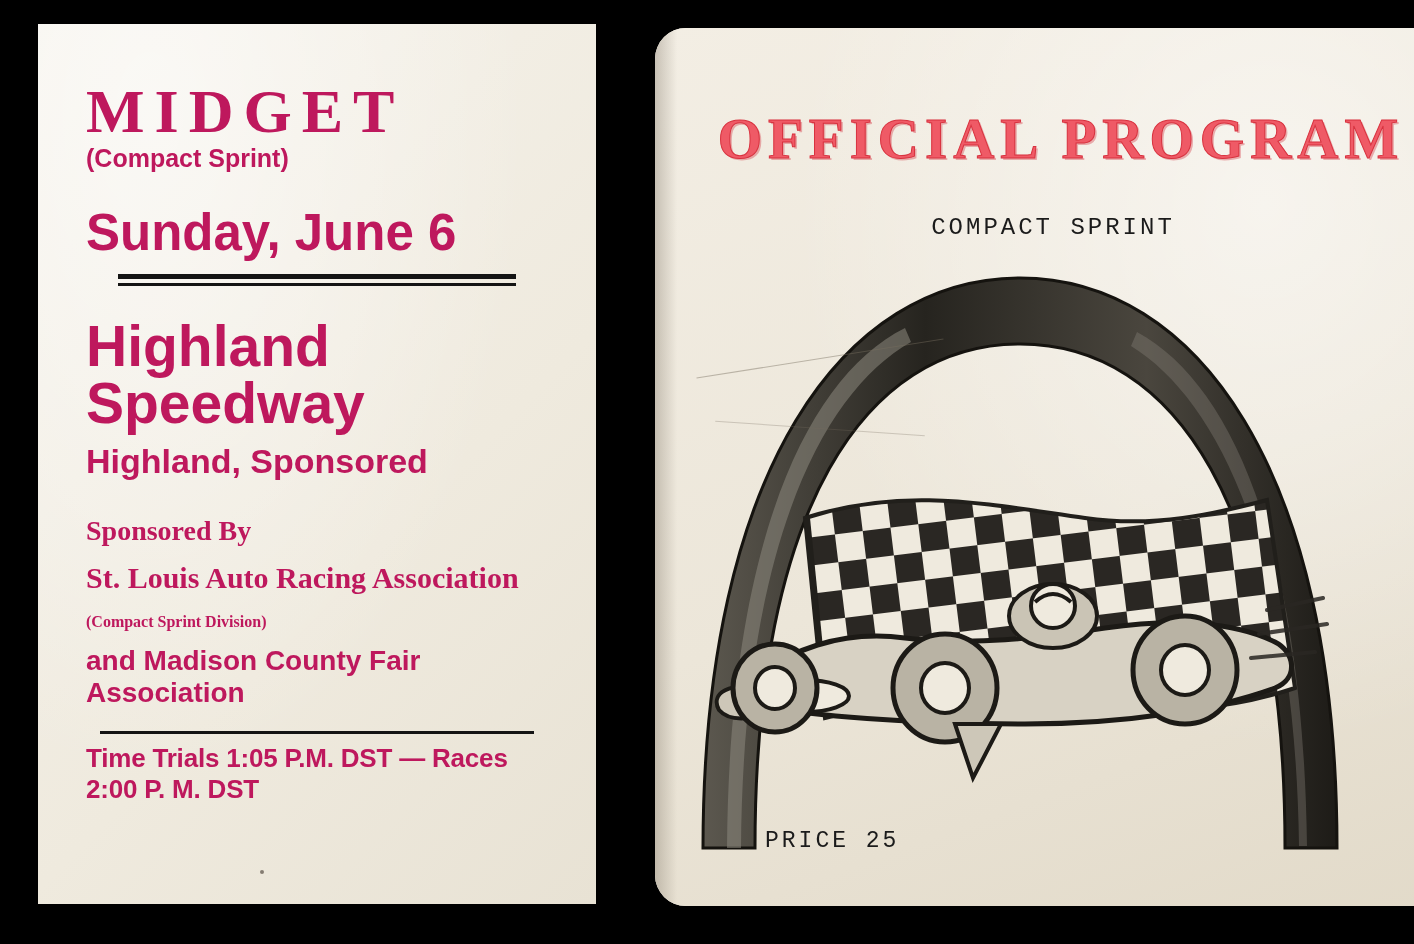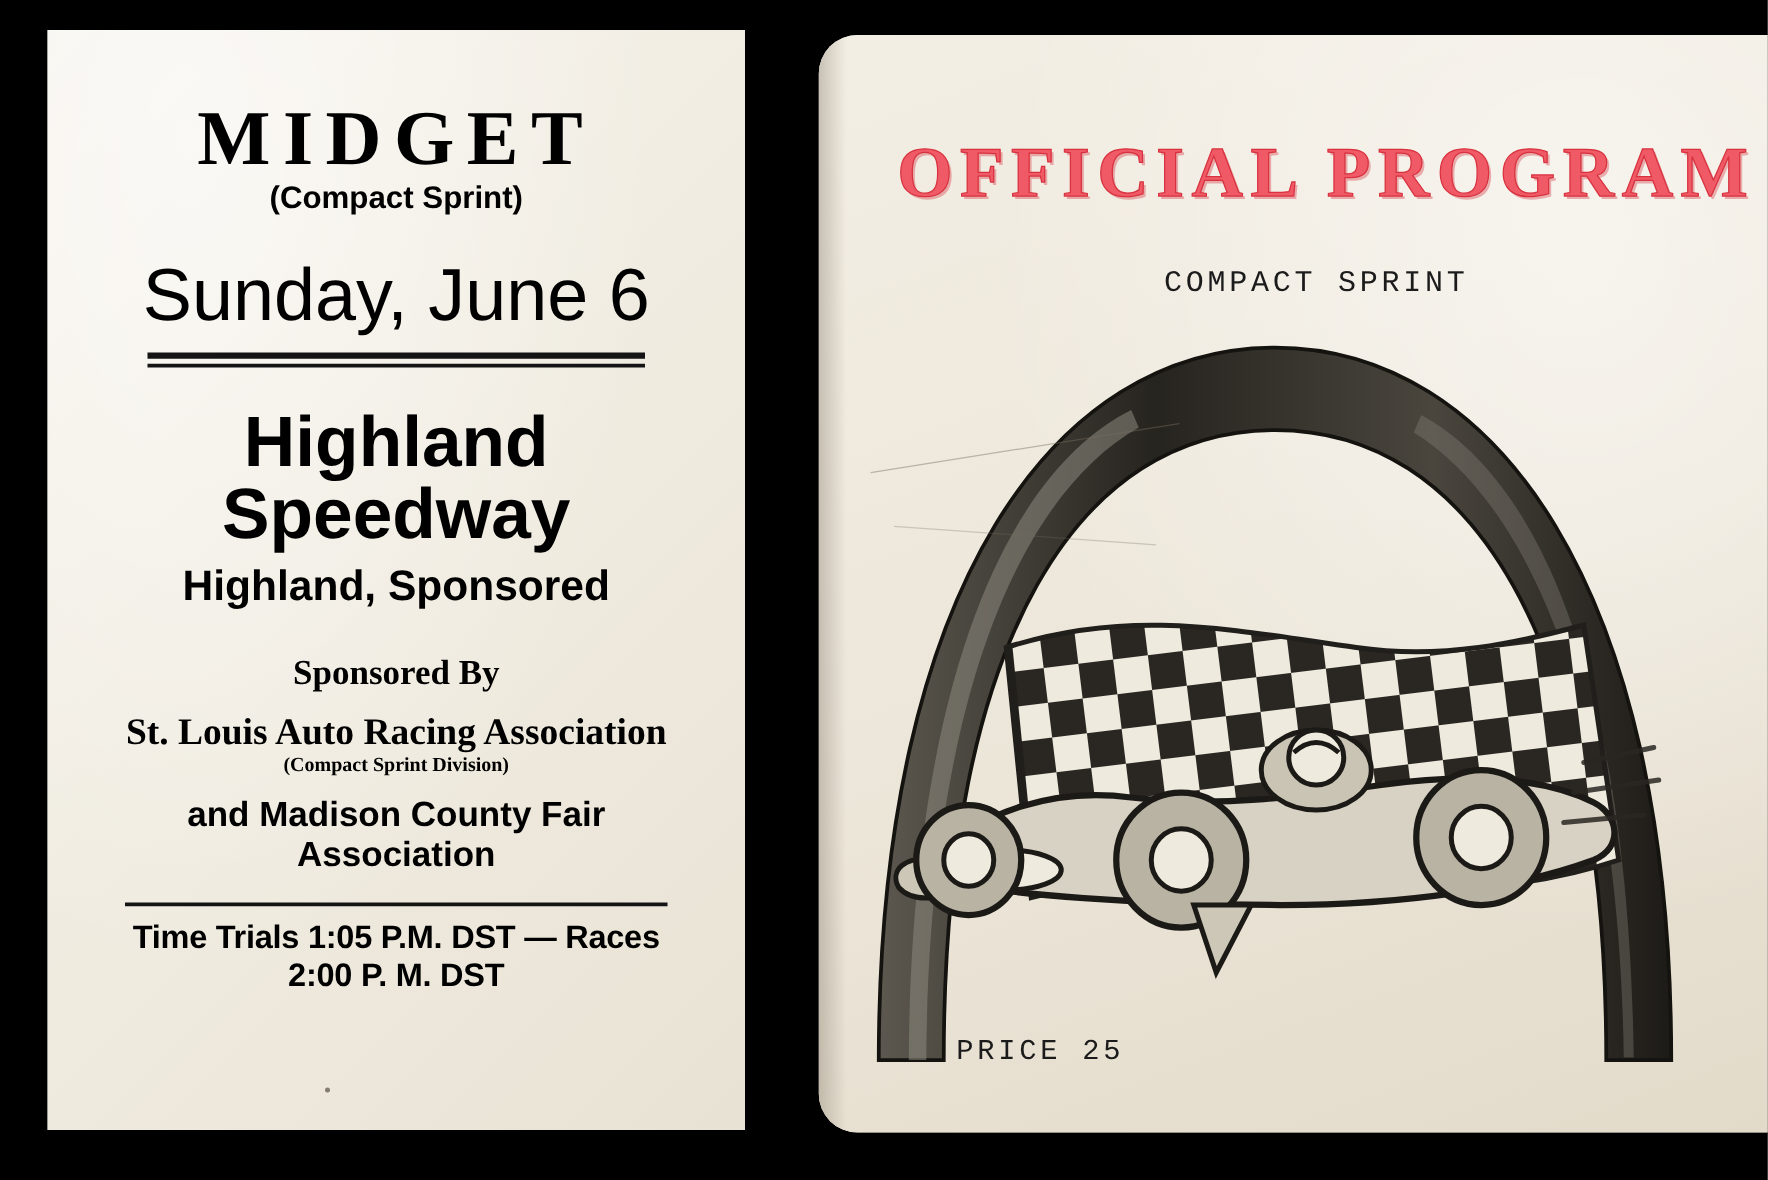--- a/index.html
+++ b/index.html
@@ -23,22 +23,22 @@
     width: 558px;
     height: 880px;
     background: #f4f1ea;
     box-shadow: 0 0 3px rgba(0,0,0,0.6);
     overflow: hidden;
   }
   .flyer-inner {
     position: absolute;
     left: 0; top: 0; right: 0; bottom: 0;
     padding: 0 48px;
-    color: #000000;
-    text-align: center;
+    color: #be185d;
+    text-align: left;
     font-family: "Liberation Sans", sans-serif;
   }
   .paper-tint {
     position: absolute;
     left: 0; top: 0; right: 0; bottom: 0;
     background:
       radial-gradient(ellipse at 20% 10%, rgba(255,255,255,0.55), rgba(0,0,0,0) 60%),
       linear-gradient(135deg, #f6f3ec 0%, #efeade 60%, #e8e2d4 100%);
     pointer-events: none;
   }
@@ -58,22 +58,22 @@
     margin-top: 6px;
     font-family: "Liberation Sans", sans-serif;
   }
   .line-compact {
     font-size: 25px;
     font-weight: bold;
     margin-top: 2px;
     letter-spacing: 0px;
   }
   .line-date {
-    font-size: 59px;
-    font-weight: normal;
+    font-size: 51px;
+    font-weight: bold;
     margin-top: 34px;
     letter-spacing: 0px;
     line-height: 1;
   }
   .rule-double {
     margin: 16px auto 0 auto;
     width: 86%;
   }
   .rule-double .r1 {
     height: 5px;
@@ -103,21 +103,21 @@
   }
   .line-assoc1 {
     font-size: 30px;
     font-weight: bold;
     margin-top: 14px;
     font-family: "Liberation Serif", serif;
   }
   .line-assoc1-sub {
     font-size: 16px;
     font-weight: bold;
-    margin-top: 1px;
+    margin-top: 18px;
     font-family: "Liberation Serif", serif;
   }
   .line-assoc2 {
     font-size: 28px;
     font-weight: bold;
     margin-top: 14px;
     font-family: "Liberation Sans", sans-serif;
   }
   .rule-thin {
     margin: 22px auto 0 auto;

